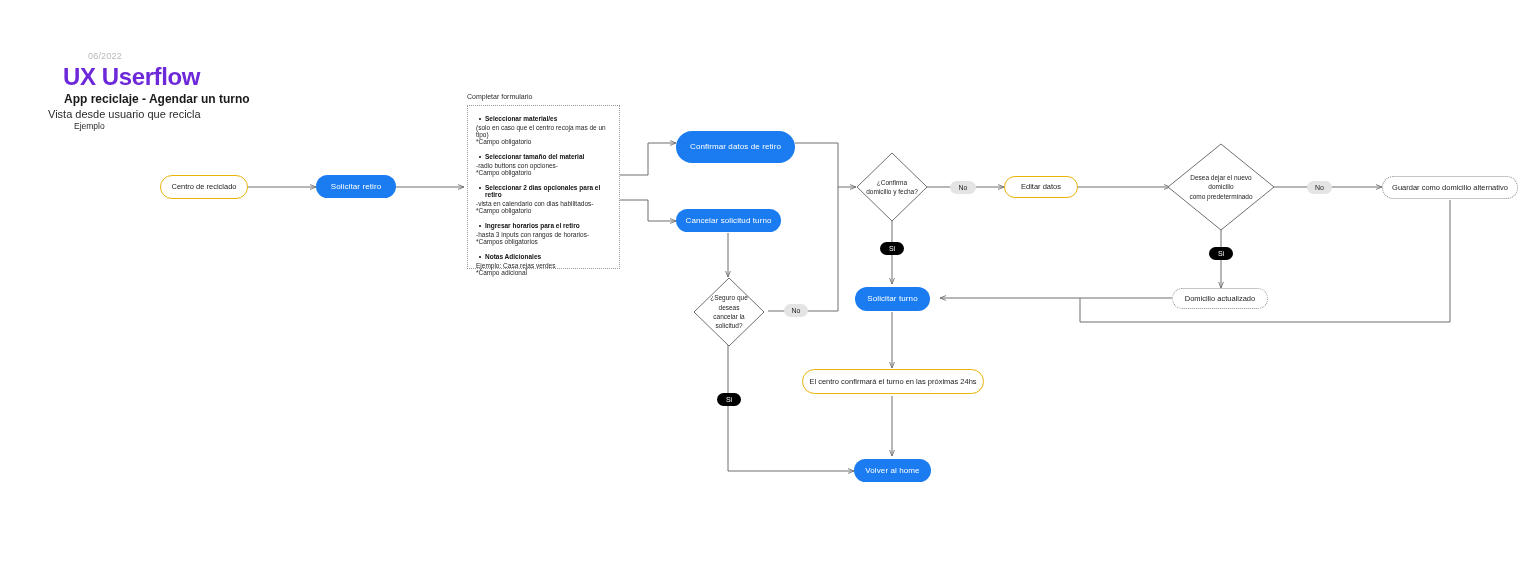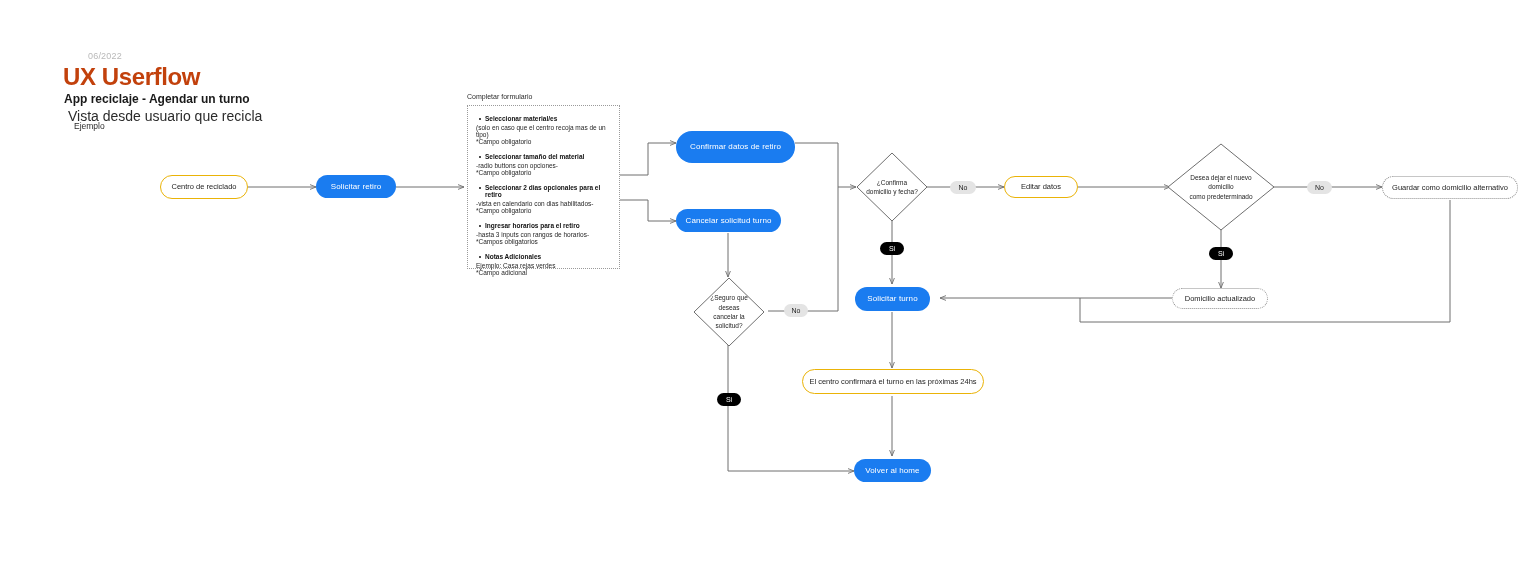--- a/index.html
+++ b/index.html
@@ -35,31 +35,31 @@
     font-size: 9px;
     color: #b9b9b9;
     letter-spacing: .2px;
     margin-left: 24px;
   }
   .hdr-title {
     left: 63px; top: 63px;
     font-size: 24px;
     font-weight: bold;
     letter-spacing: -0.4px;
-    color: #c2410c;
+    color: #6d28d9;
   }
   .hdr-sub {
     left: 64px; top: 92px;
     font-size: 12px;
     font-weight: bold;
     color: #1a1a1a;
   }
   .hdr-note {
-    left: 68px; top: 108px;
-    font-size: 14px;
+    left: 48px; top: 108px;
+    font-size: 11px;
     color: #2b2b2b;
   }
   .hdr-ex {
     left: 64px; top: 121px;
     font-size: 8.5px;
     color: #2b2b2b;
     margin-left: 10px;
   }
 
   

